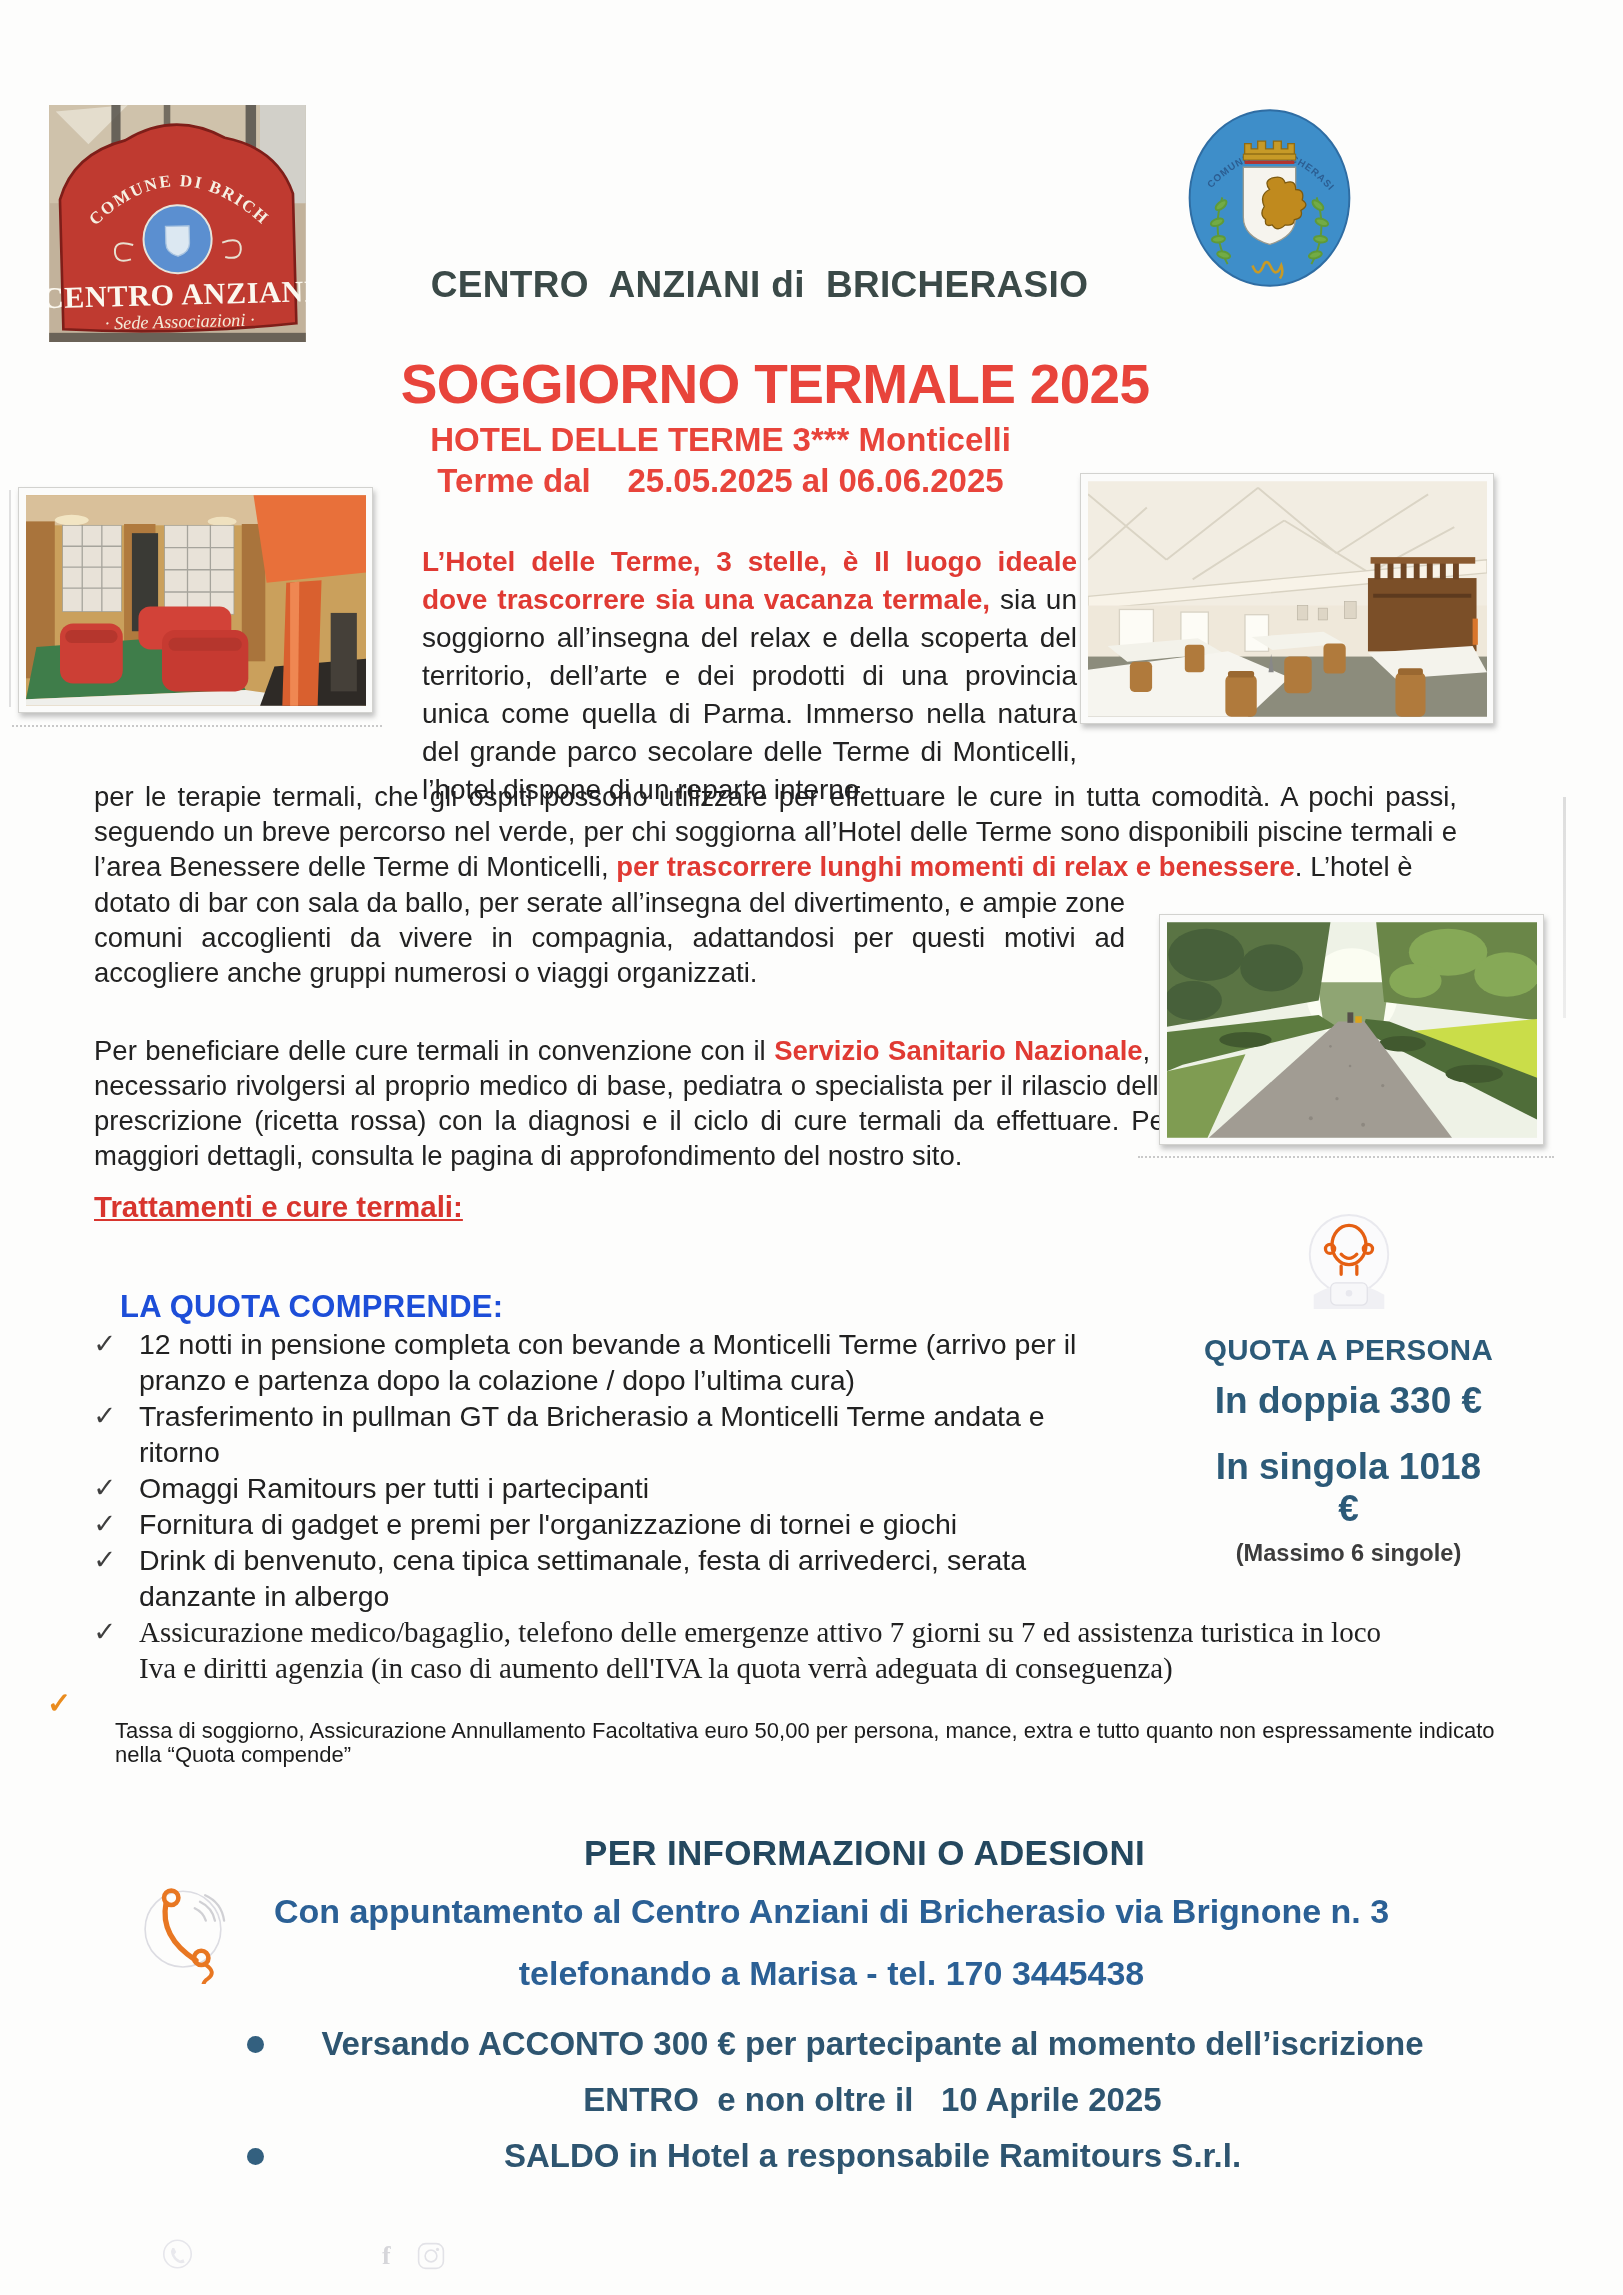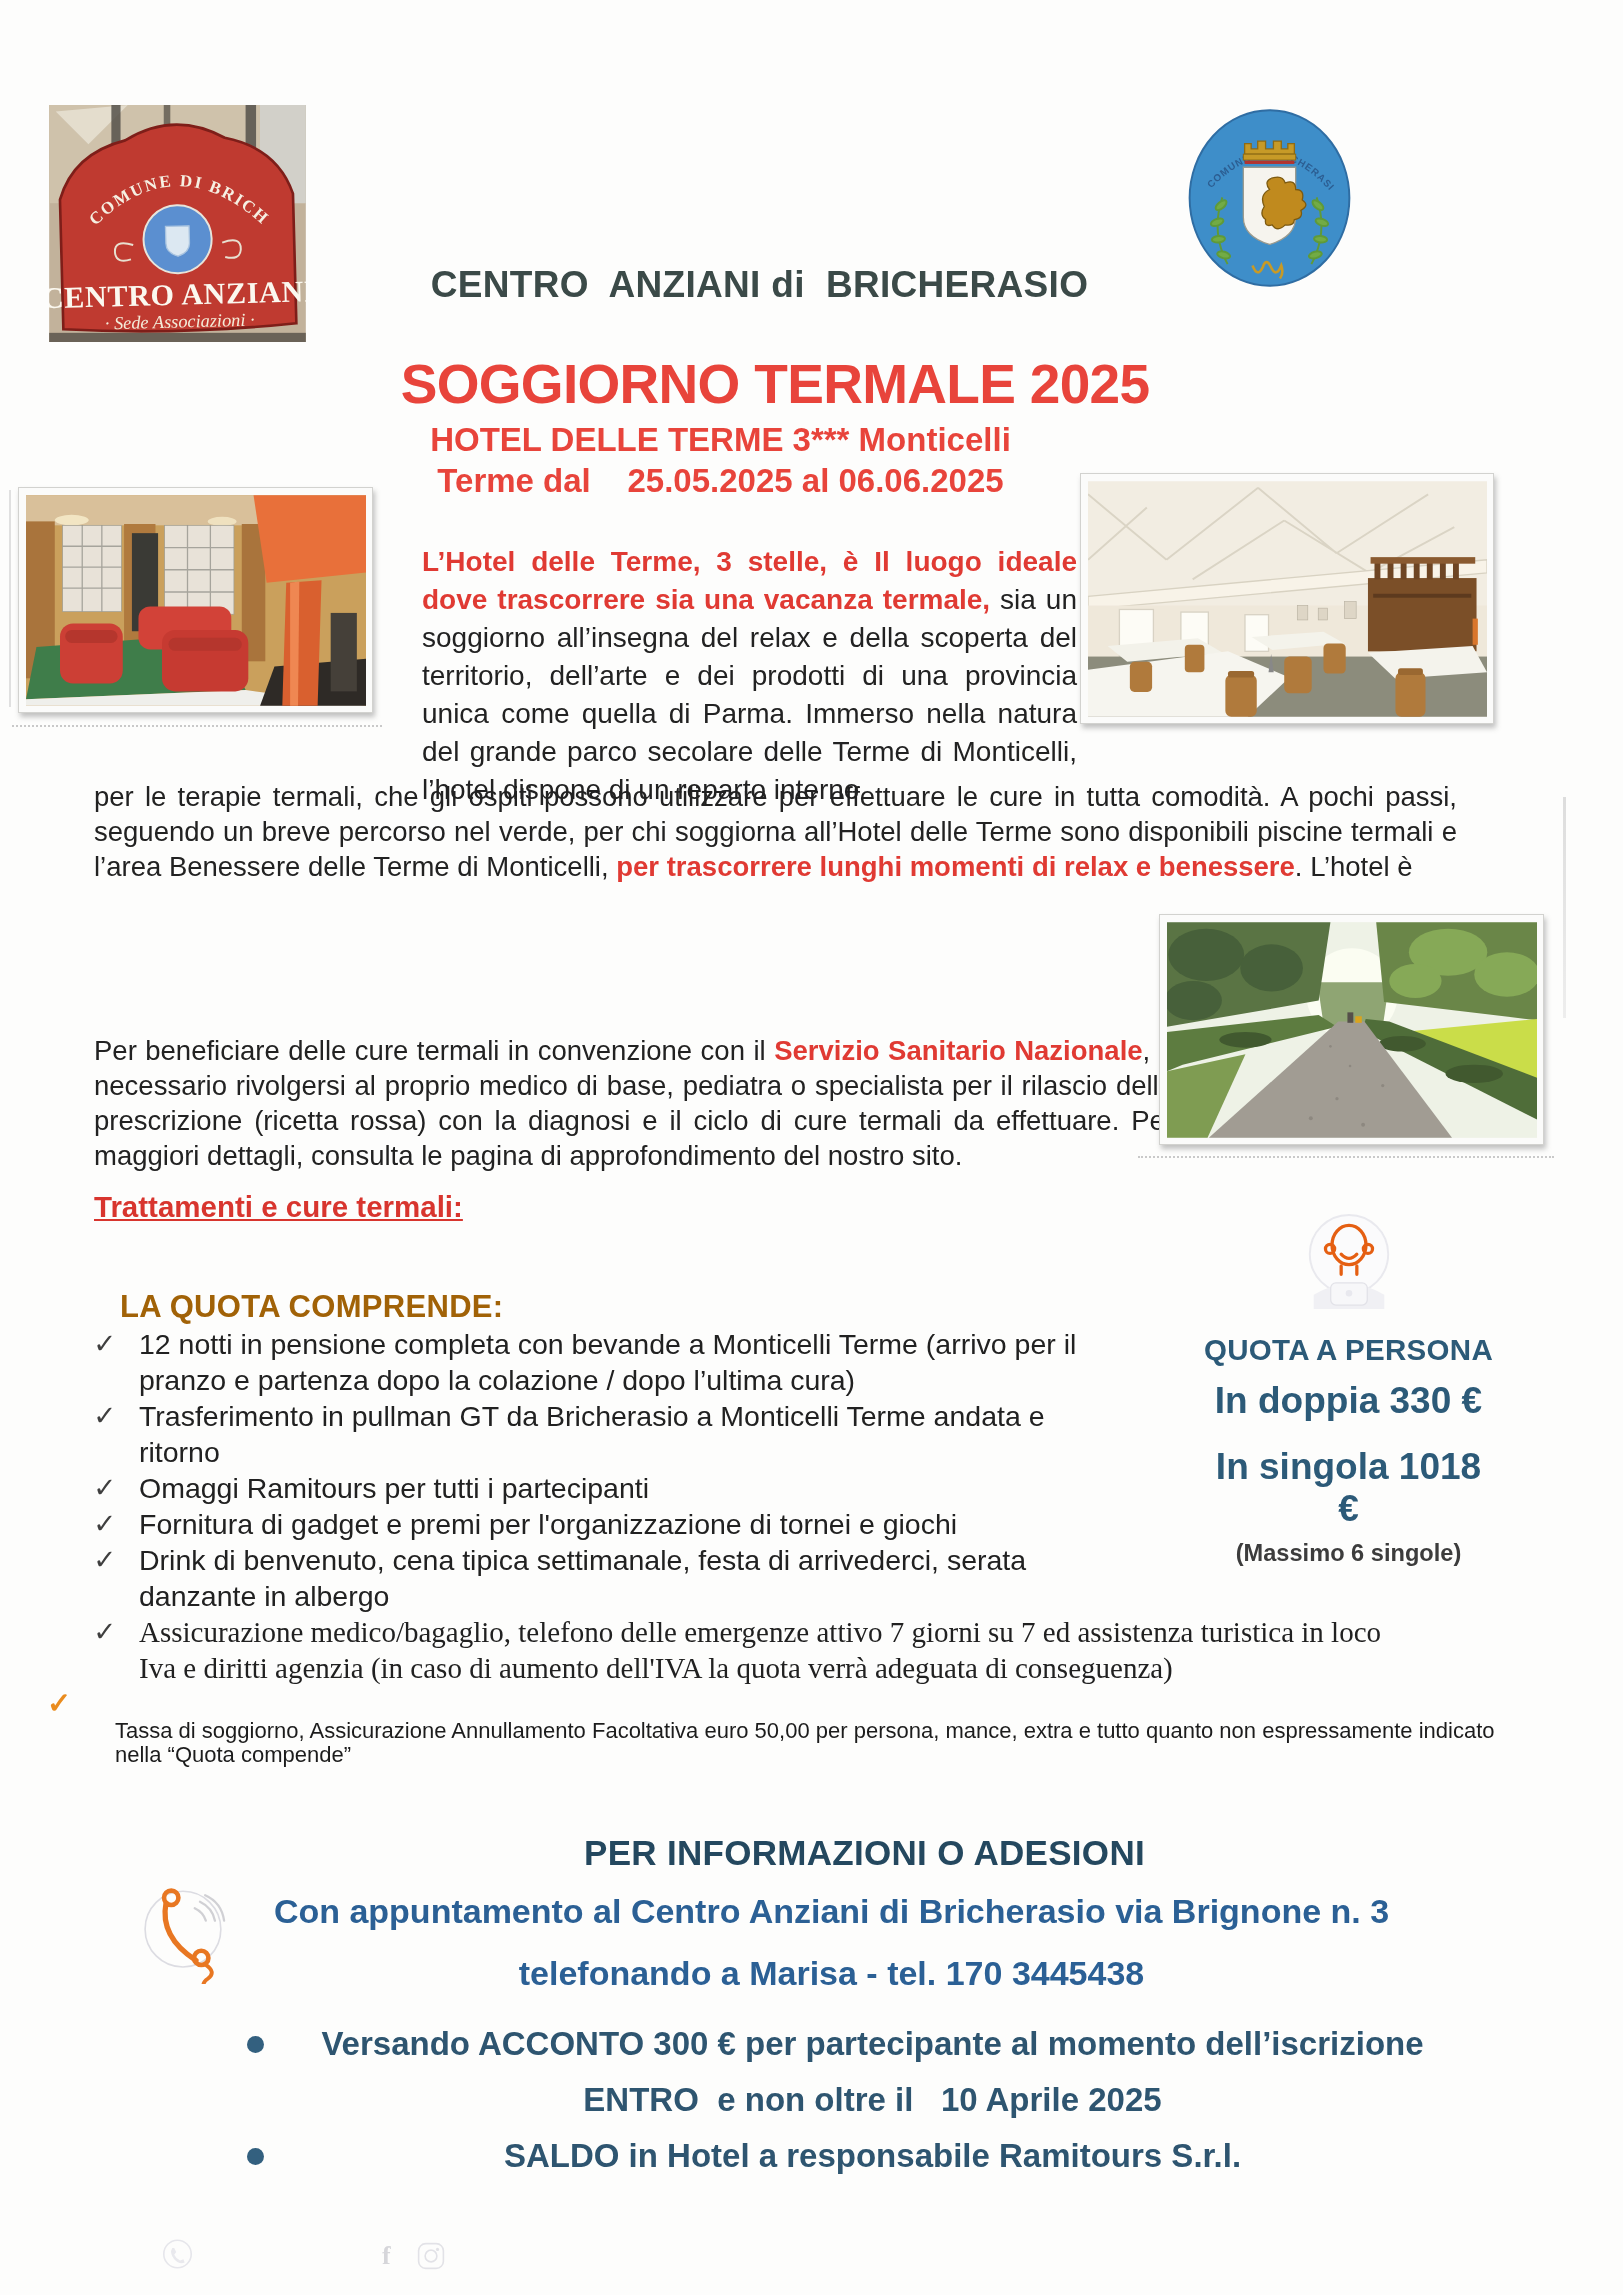--- a/index.html
+++ b/index.html
@@ -24,21 +24,21 @@
   .sub-block{left:295px;top:419px;width:851px;text-align:center;
     font-size:33px;font-weight:700;color:#e8443b;line-height:41px;}
   .body-text{font-size:27.5px;line-height:35px;text-align:justify;color:#222;}
   .intro{left:422px;top:543px;width:655px;font-size:28px;line-height:38px;}
   .wide-par{left:94px;top:779px;width:1363px;}
   .narrow1{left:94px;top:885px;width:1031px;}
   .narrow2{left:94px;top:1033px;width:1080px;line-height:35px;}
   .seg-red{color:#e03a33;font-weight:700;}
   .treat-head{left:94px;top:1190px;font-size:29.5px;font-weight:700;color:#d8352e;text-decoration:underline;}
   .treat-text{left:94px;top:1225px;font-size:29px;color:#1d1d1d;}
-  .quota-head{left:120px;top:1289px;font-size:31px;font-weight:700;color:#a16207;letter-spacing:0.3px;}
+  .quota-head{left:120px;top:1289px;font-size:31px;font-weight:700;color:#1d4ed8;letter-spacing:0.3px;}
   
   .quota-list{left:92px;top:1326px;width:1388px;list-style:none;margin:0;padding:0;}
   .quota-item{position:relative;padding-left:47px;font-size:28.5px;line-height:36px;
     width:969px;color:#212121;}
   .quota-item .check{position:absolute;left:1.3px;top:0;font-size:27.5px;color:#3f3f3f;}
   .quota-item.wide{width:1316px;}
   .quota-item.serif{font-family:"Liberation Serif",serif;font-size:29px;}
   .quota-non-check{left:47px;top:1686px;font-size:29px;color:#ea8c1e;font-weight:700;}
   .quota-non-head{left:99px;top:1683px;font-size:31px;font-weight:700;color:#ee8c1b;letter-spacing:0.3px;}
   .small-note{left:115px;top:1719px;width:1420px;font-size:22px;line-height:24px;color:#1c1c1c;}
@@ -222,20 +222,21 @@
           <rect x="214" y="290" width="40" height="10" rx="4"></rect>
           <rect x="474" y="286" width="38" height="10" rx="4"></rect>
         </g>
         <path d="M276,292 l4,-28 l4,28 z" fill="#888"></path>
       </g>
     </svg>
   </div>
 
   <div class="abs body-text intro"><span class="seg-red">L’Hotel delle Terme, 3 stelle, è Il luogo ideale dove trascorrere sia una vacanza termale,</span><span> sia un soggiorno all’insegna del relax e della scoperta del territorio, dell’arte e dei prodotti di una provincia unica come quella di Parma. Immerso nella natura del grande parco secolare delle Terme di Monticelli, l’hotel dispone di un reparto interno</span></div>
   <div class="abs body-text wide-par"><span>per le terapie termali, che gli ospiti possono utilizzare per effettuare le cure in tutta comodità. A pochi passi, seguendo un breve percorso nel verde, per chi soggiorna all’Hotel delle Terme sono disponibili piscine termali e l’area Benessere delle Terme di Monticelli, </span><span class="seg-red">per trascorrere lunghi momenti di relax e benessere</span><span>. L’hotel è</span></div>
+  <div class="abs body-text narrow1">dotato di bar con sala da ballo, per serate all’insegna del divertimento, e ampie zone comuni accoglienti da vivere in compagnia, adattandosi per questi motivi ad accogliere anche gruppi numerosi o viaggi organizzati.</div>
   <div class="abs body-text narrow2"><span>Per beneficiare delle cure termali in convenzione con il </span><span class="seg-red">Servizio Sanitario Nazionale</span><span>, è necessario rivolgersi al proprio medico di base, pediatra o specialista per il rilascio della prescrizione (ricetta rossa) con la diagnosi e il ciclo di cure termali da effettuare. Per maggiori dettagli, consulta le pagina di approfondimento del nostro sito.</span></div>
 
   <div class="photo-frame" style="left:1159px;top:914px;">
     <svg width="370" height="216" viewBox="0 0 566 330">
       <rect width="566" height="330" fill="#eef2e6"></rect>
       <circle cx="283" cy="110" r="70" fill="#fbfdf2"></circle>
       <polygon points="230,92 340,92 330,160 240,160" fill="#8fa573"></polygon>
       <polygon points="0,0 250,0 232,120 0,160" fill="#5a7444"></polygon>
       <g fill="#47603a">
         <ellipse cx="60" cy="50" rx="58" ry="40"></ellipse>

